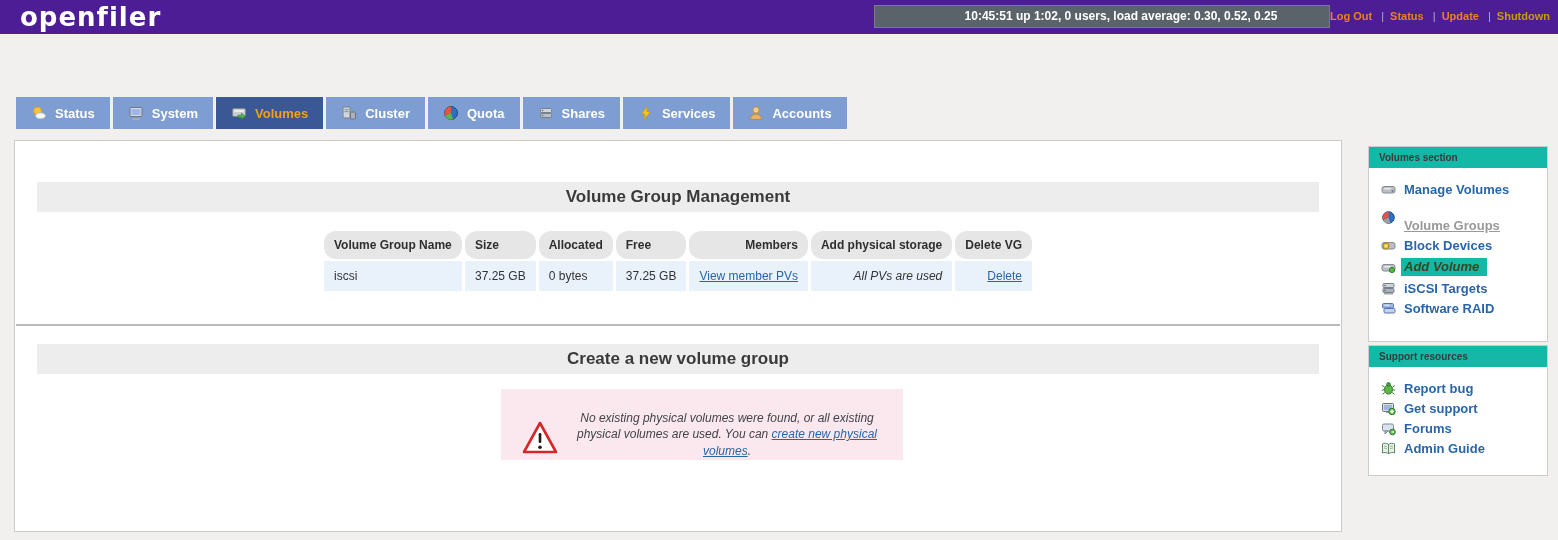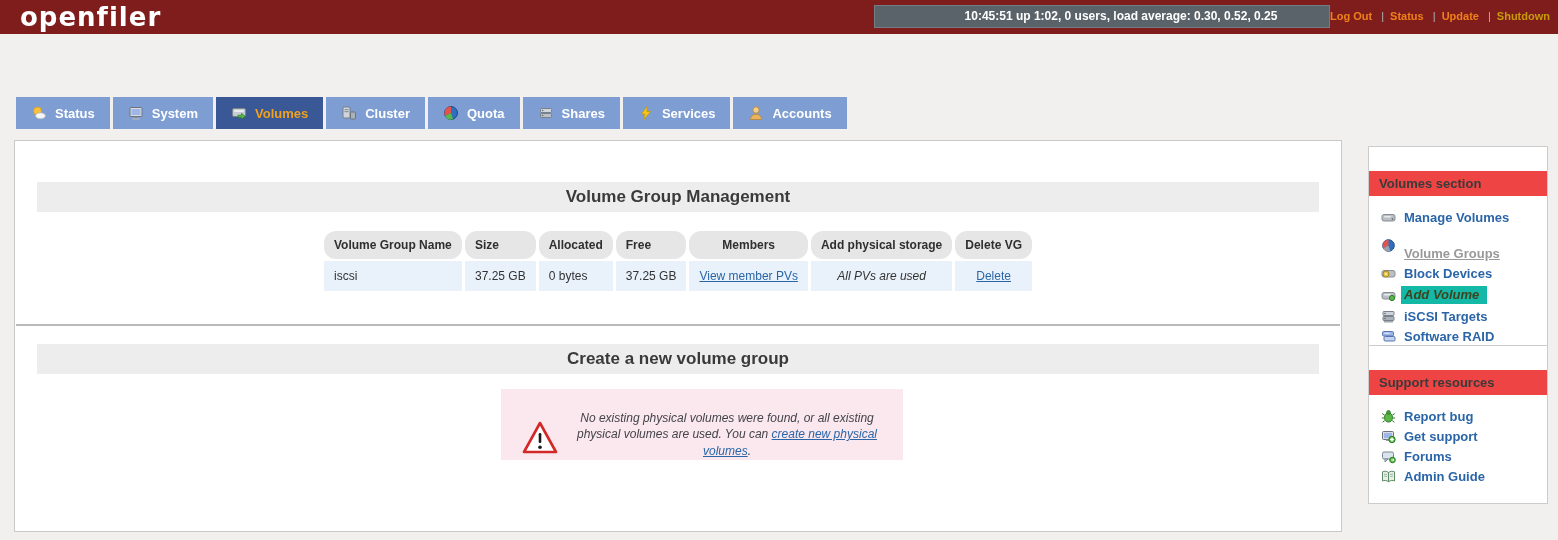--- a/index.html
+++ b/index.html
@@ -7,21 +7,21 @@
   body {
     position:relative;
     background:#f1f0ef;
     font-family:"Liberation Sans", sans-serif;
     overflow:hidden;
   }
 
   
   .topbar {
     position:absolute; left:0; top:0; width:1558px; height:34px;
-    background:#7f1d1d;
+    background:#4c1d95;
   }
   .logo {
     position:absolute; left:20px; top:2px;
     color:#ffffff; font-size:26px; font-weight:bold; letter-spacing:1px;
     font-family:"DejaVu Sans", sans-serif;
   }
   .uptime-box {
     position:absolute; left:874px; top:5px; width:456px; height:23px;
     background:#5b636a; border:1px solid #757d84;
     color:#ffffff; font-size:12px; line-height:21px; text-align:center;
@@ -69,21 +69,21 @@
 
   .table-wrap {
     position:absolute; left:0; right:0; top:88px;
     display:flex; justify-content:center;
   }
   table.vg { border-collapse:separate; border-spacing:3px 2px; font-size:12px; }
   table.vg th {
     background:#e6e6e6; color:#2f2f2f; font-weight:bold;
     padding:7px 10px; text-align:left; white-space:nowrap;border-radius:12px;
   }
-  table.vg th.ctr, table.vg td.ctr { text-align:center; }
+  table.vg th.ctr, table.vg td.ctr { text-align:right; }
   table.vg td {
     background:#e9f2fb; color:#333333; padding:8px 10px; white-space:nowrap;
   }
   table.vg a { color:#2a65a8; text-decoration:underline; cursor:pointer; }
   td.muted-italic { font-style:italic; color:#3c3c3c; }
   .col-name { min-width:138px; }
   .col-size { min-width:62px; }
   .col-alloc { min-width:64px; }
   .col-free { min-width:62px; }
   .col-members { min-width:108px; }
@@ -109,22 +109,22 @@
   .warn-text a { color:#2a65a8; text-decoration:underline; cursor:pointer; }
 
   
   .side-box {
     position:absolute; left:1368px; width:180px;
     background:#ffffff; border:1px solid #cccccc;
   }
   .side-box.volumes { top:146px; padding-bottom:22px; }
   .side-box.support { top:345px; padding-bottom:16px; }
   .side-head {
-    background:#ef4444; padding:5px 10px;
-    font-size:13px; font-weight:bold; color:#3a3a3a;margin-top:24px;
+    background:#14b8a6; padding:5px 10px;
+    font-size:10px; font-weight:bold; color:#3a3a3a;
   }
   .side-list { margin-top:12px; }
   .side-item {
     display:flex; align-items:center; gap:8px;
     padding:2px 8px 3px 12px; cursor:pointer;
   }
   .side-item svg { display:block; flex:none; }
   .side-item .side-label {
     font-size:13px; font-weight:bold; color:#2a65a8; white-space:nowrap;
   }

